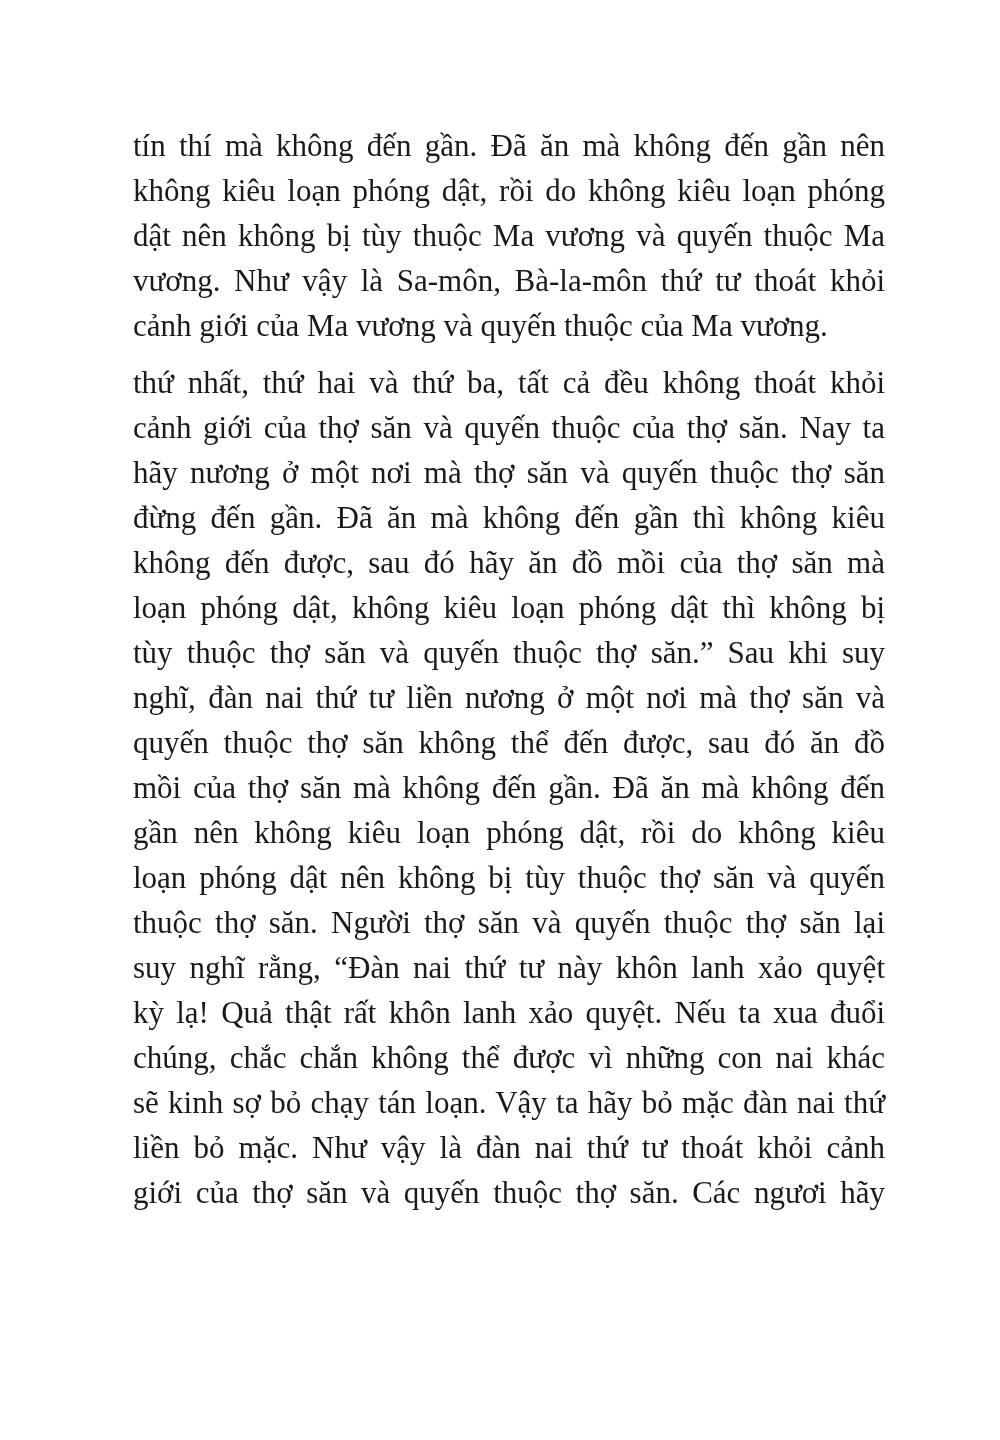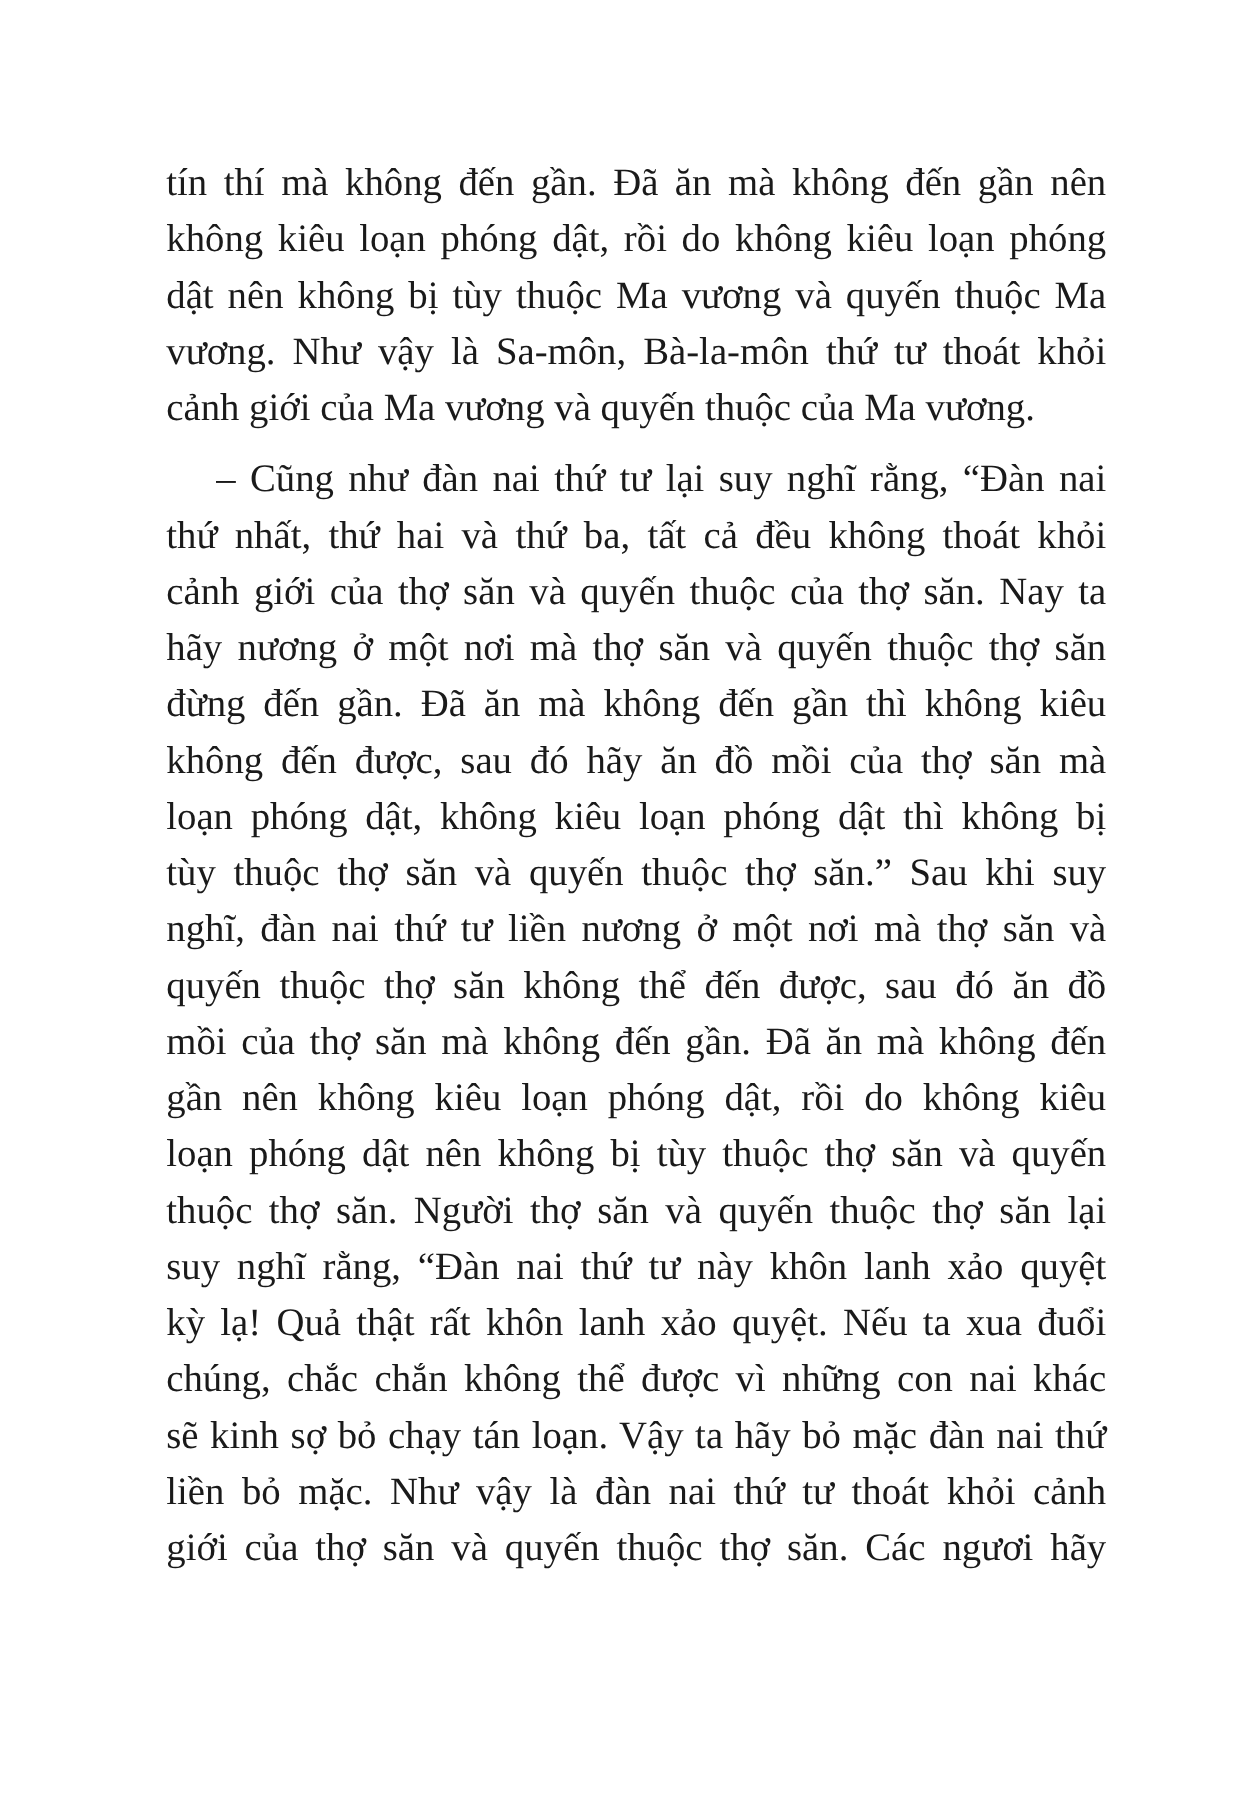--- a/index.html
+++ b/index.html
@@ -111,21 +111,20 @@
 
   <main class="text-block" id="text-block">
       <div class="paragraph">
         <div class="line">tín thí mà không đến gần. Đã ăn mà không đến gần nên</div>
         <div class="line">không kiêu loạn phóng dật, rồi do không kiêu loạn phóng</div>
         <div class="line">dật nên không bị tùy thuộc Ma vương và quyến thuộc Ma</div>
         <div class="line">vương. Như vậy là Sa-môn, Bà-la-môn thứ tư thoát khỏi</div>
         <div class="line last-line">cảnh giới của Ma vương và quyến thuộc của Ma vương.</div>
       </div>
       <div class="paragraph">
-        <div class="line indent">– Cũng như đàn nai thứ tư lại suy nghĩ rằng, “Đàn nai</div>
         <div class="line">thứ nhất, thứ hai và thứ ba, tất cả đều không thoát khỏi</div>
         <div class="line">cảnh giới của thợ săn và quyến thuộc của thợ săn. Nay ta</div>
         <div class="line">hãy nương ở một nơi mà thợ săn và quyến thuộc thợ săn</div>
         <div class="line">đừng đến gần. Đã ăn mà không đến gần thì không kiêu</div>
         <div class="line">không đến được, sau đó hãy ăn đồ mồi của thợ săn mà</div>
         <div class="line">loạn phóng dật, không kiêu loạn phóng dật thì không bị</div>
         <div class="line">tùy thuộc thợ săn và quyến thuộc thợ săn.” Sau khi suy</div>
         <div class="line">nghĩ, đàn nai thứ tư liền nương ở một nơi mà thợ săn và</div>
         <div class="line">quyến thuộc thợ săn không thể đến được, sau đó ăn đồ</div>
         <div class="line">mồi của thợ săn mà không đến gần. Đã ăn mà không đến</div>

